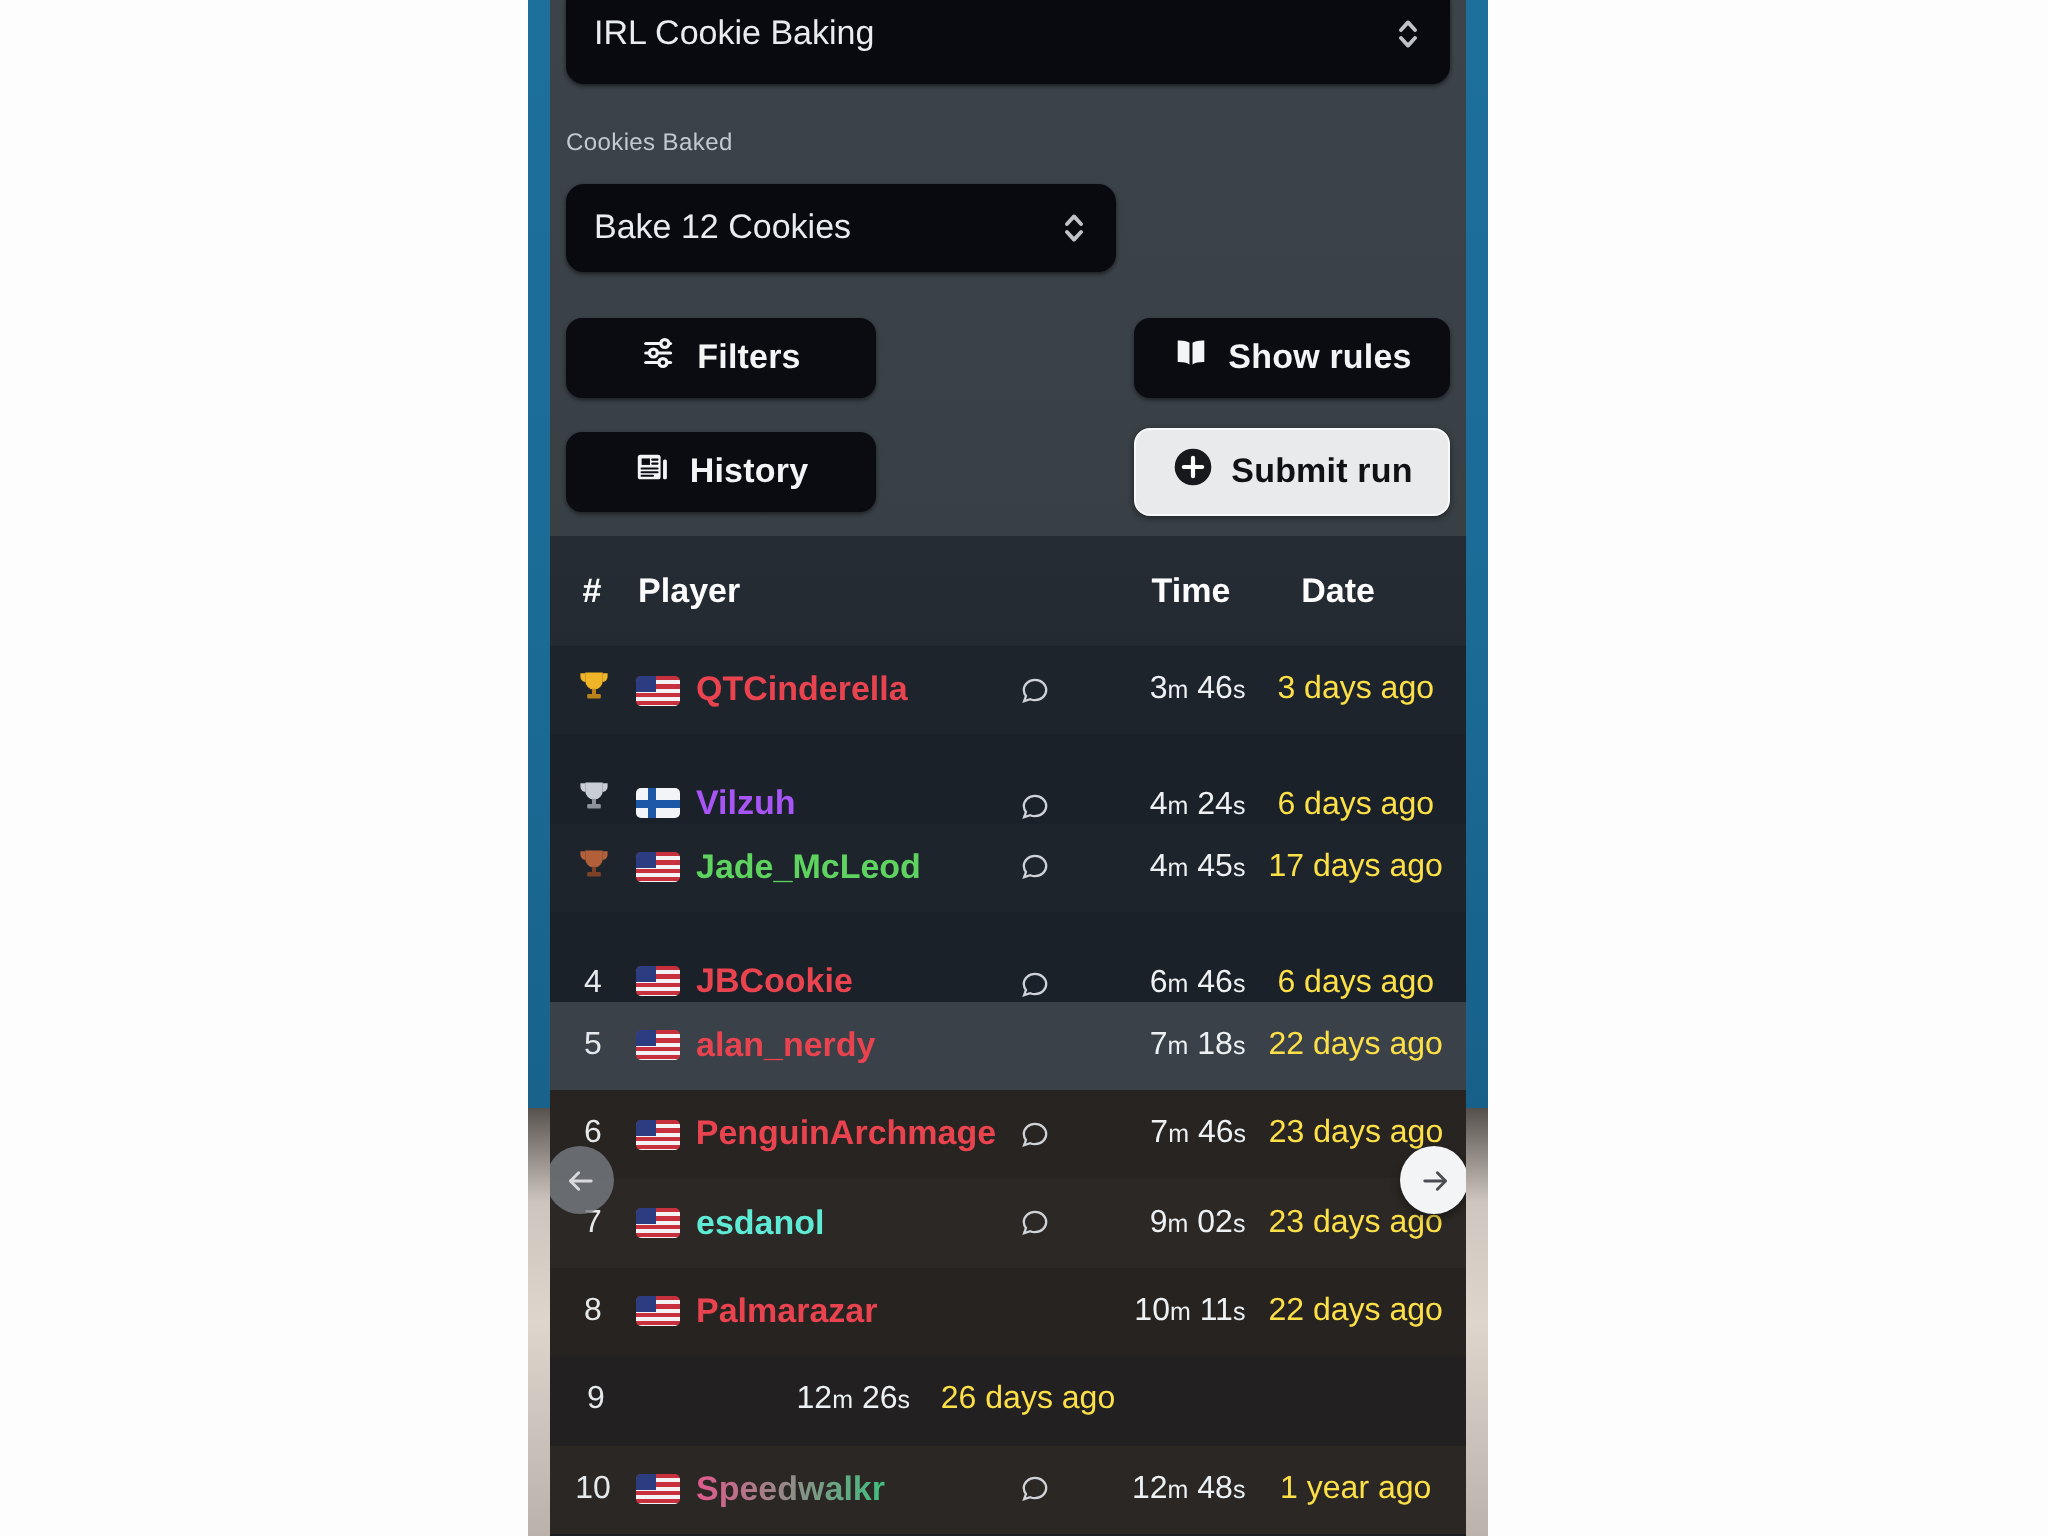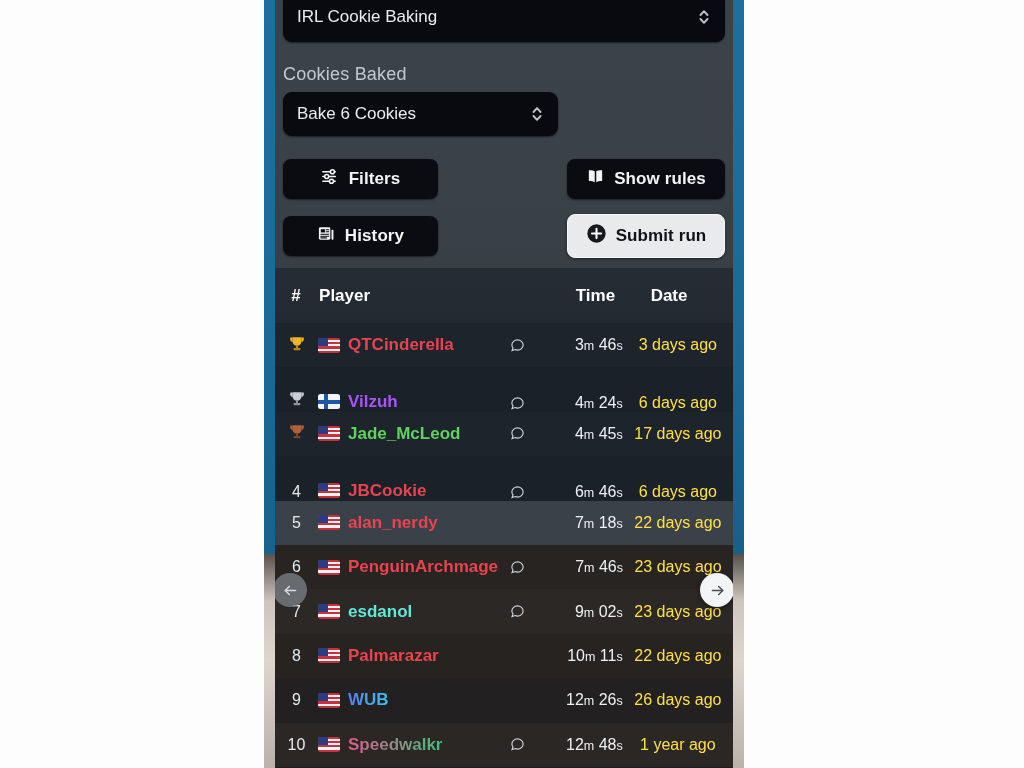--- a/index.html
+++ b/index.html
@@ -36,21 +36,21 @@
     display:flex; align-items:center; color:#e9ecef;
     font-size:17px; padding:0 14px;
     box-shadow:0 1px 2px rgba(0,0,0,.55);
   }
   .select .chev { margin-left:auto; opacity:.85; display:flex; }
   #sel-game   { left:8px;  top:-8px; width:442px; height:50px; }
   #sel-cat    { left:8px;  top:92px; width:275px; height:44px; }
 
   .field-label {
     position:absolute; left:8px; top:64px;
-    font-size:18px; color:#c4c9cf; letter-spacing:.2px;
+    font-size:12px; color:#c4c9cf; letter-spacing:.2px;
   }
 
   .btn {
     position:absolute; display:flex; align-items:center; justify-content:center;
     gap:9px; border-radius:8px; font-size:17px; font-weight:700;
     letter-spacing:.1px;
   }
   .btn-dark { background:#0a0c11; color:#f2f4f6; box-shadow:0 1px 2px rgba(0,0,0,.5); }
   .btn-light{ background:#e9eaec; color:#101216; box-shadow:0 1px 3px rgba(0,0,0,.45);
               border:1px solid #f7f8f9; }
@@ -138,21 +138,21 @@
           <svg width="14" height="20" viewBox="0 0 14 20" fill="none" stroke="#dfe3e8" stroke-width="1.9" stroke-linecap="round" stroke-linejoin="round">
             <path d="M3.5 8 L7 4.2 L10.5 8"></path>
               <path d="M3.5 12 L7 15.8 L10.5 12"></path>
           </svg>
         </span>
       </div>
 
       <div class="field-label">Cookies Baked</div>
 
       <div class="select" id="sel-cat">
-        <span>Bake 6 Cookies</span>
+        <span>Bake 12 Cookies</span>
         <span class="chev">
           <svg width="14" height="20" viewBox="0 0 14 20" fill="none" stroke="#dfe3e8" stroke-width="1.9" stroke-linecap="round" stroke-linejoin="round">
             <path d="M3.5 8 L7 4.2 L10.5 8"></path>
               <path d="M3.5 12 L7 15.8 L10.5 12"></path>
           </svg>
         </span>
       </div>
 
       <div class="btn btn-dark" id="btn-filters">
         <span>
@@ -346,24 +346,20 @@
        <span class="flag flag-us"></span>
        <span style="color:#e8434f;">Palmarazar</span>
      </div>
             <div class="c-chat"></div>
             <div class="c-time">10<span class="unit">m</span> 11<span class="unit">s</span></div>
      <div class="c-date">22 days ago</div>
      <div class="c-extra"></div>
           </div>
           <div class="row warm4">
             <div class="c-rank">9</div>
-            <div class="c-name">
-       <span class="flag flag-us"></span>
-       <span style="background:linear-gradient(90deg,#5b7cf0,#35c8e8);-webkit-background-clip:text;background-clip:text;color:transparent;">WUB</span>
-     </div>
             <div class="c-chat"></div>
             <div class="c-time">12<span class="unit">m</span> 26<span class="unit">s</span></div>
      <div class="c-date">26 days ago</div>
      <div class="c-extra"></div>
           </div>
           <div class="row warm5">
             <div class="c-rank">10</div>
             <div class="c-name">
        <span class="flag flag-us"></span>
        <span style="background:linear-gradient(90deg,#e05a8e,#3fbf7f);-webkit-background-clip:text;background-clip:text;color:transparent;">Speedwalkr</span>

